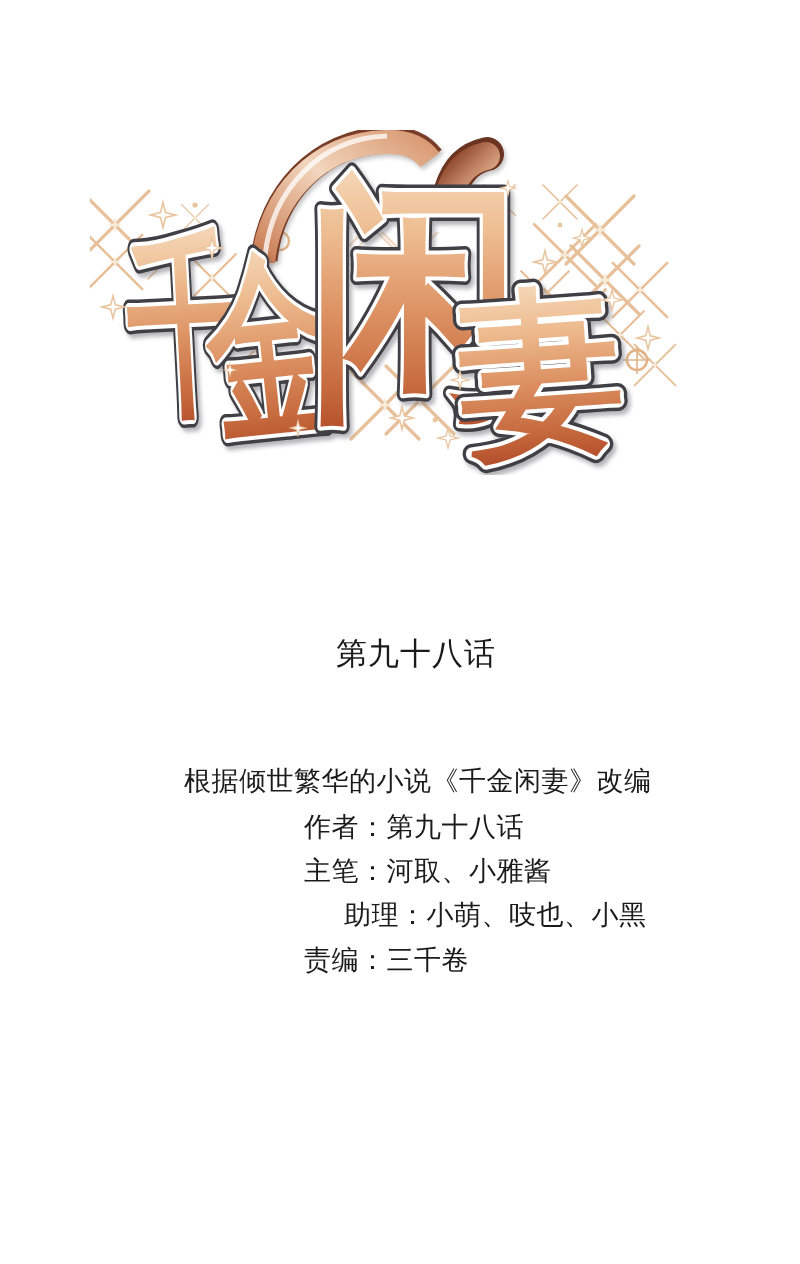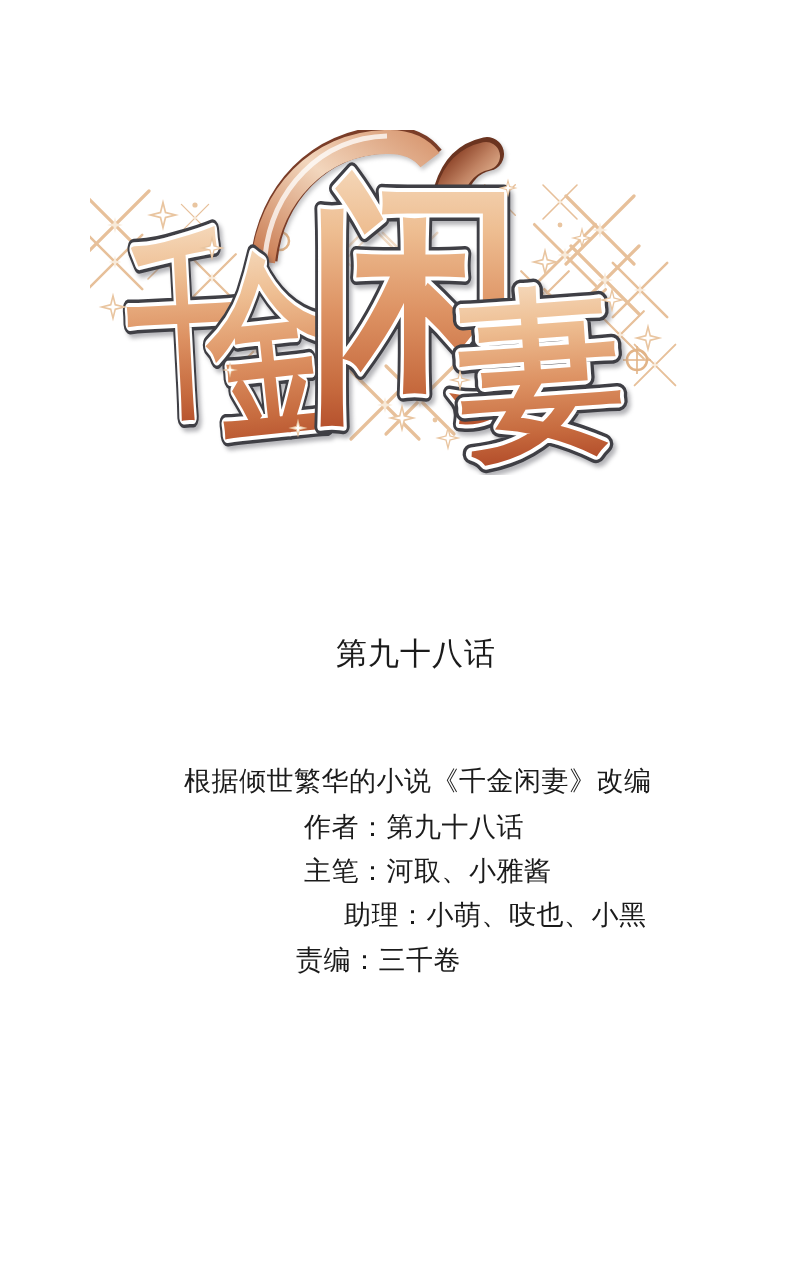--- a/index.html
+++ b/index.html
@@ -36,21 +36,21 @@
   
   .credit{
     position:absolute;
     font-size:27px;letter-spacing:0.5px;
     color:#1b1b1b;white-space:nowrap;
   }
   .credit-adapt{left:184px;top:763px;}
   .credit-author{left:304px;top:809px;}
   .credit-artist{left:304px;top:853px;}
   .credit-assist{left:320px;top:897px;margin-left:24px;}
-  .credit-editor{left:296px;top:942px;}
+  .credit-editor{left:304px;top:942px;}
   
   .watermark{
     position:absolute;left:648px;top:1197px;width:152px;height:66px;
   }
   .watermark svg{width:100%;height:100%;display:block;}
   .wm-text{
     font-family:"Liberation Sans", sans-serif;
     font-weight:700;
     fill:#fdfdfd;stroke:#e6e6e6;stroke-width:1.3px;
   }

